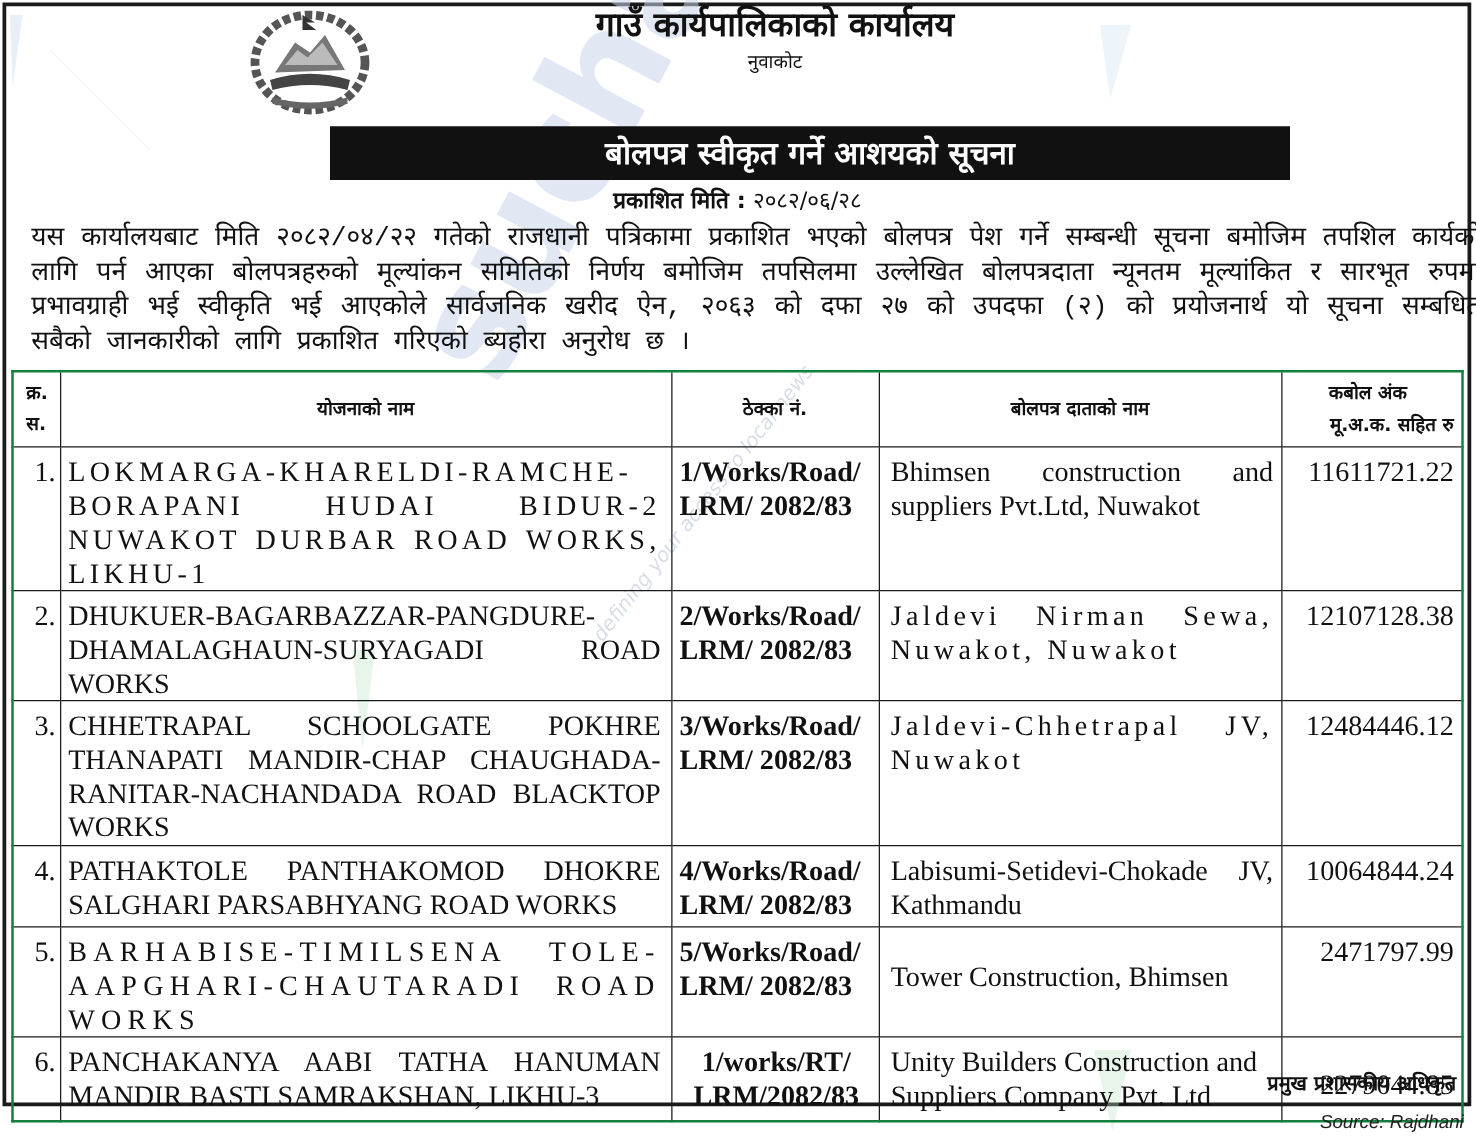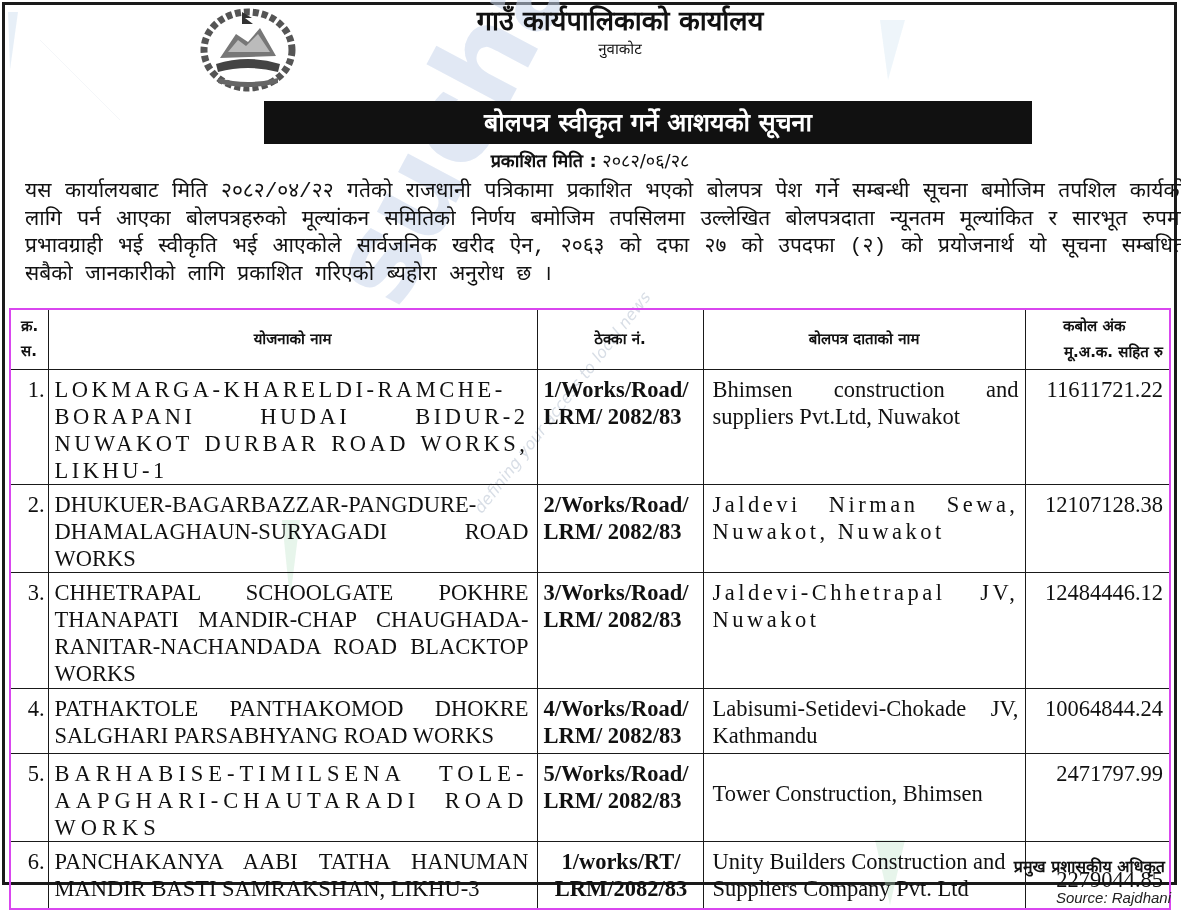--- a/index.html
+++ b/index.html
@@ -105,24 +105,23 @@
       line-height: 27.5px;
       text-align: justify;
       z-index: 2;
     }
     
     .tender-table {
       position: absolute;
       left: 9px; top: 296px;
       width: 1160px;
       border-collapse: collapse;
-      border: 2px solid #d946ef;
+      border: 2px solid #15803d;
       z-index: 2;
       table-layout: fixed;
-      margin-top: 12px;
     }
     .tender-table th, .tender-table td {
       border: 1px solid #1a1a1a;
       vertical-align: top;
     }
     .tender-table th {
       font-family: "DejaVu Sans", sans-serif;
       font-weight: bold;
       font-size: 15px;
       line-height: 27px;

